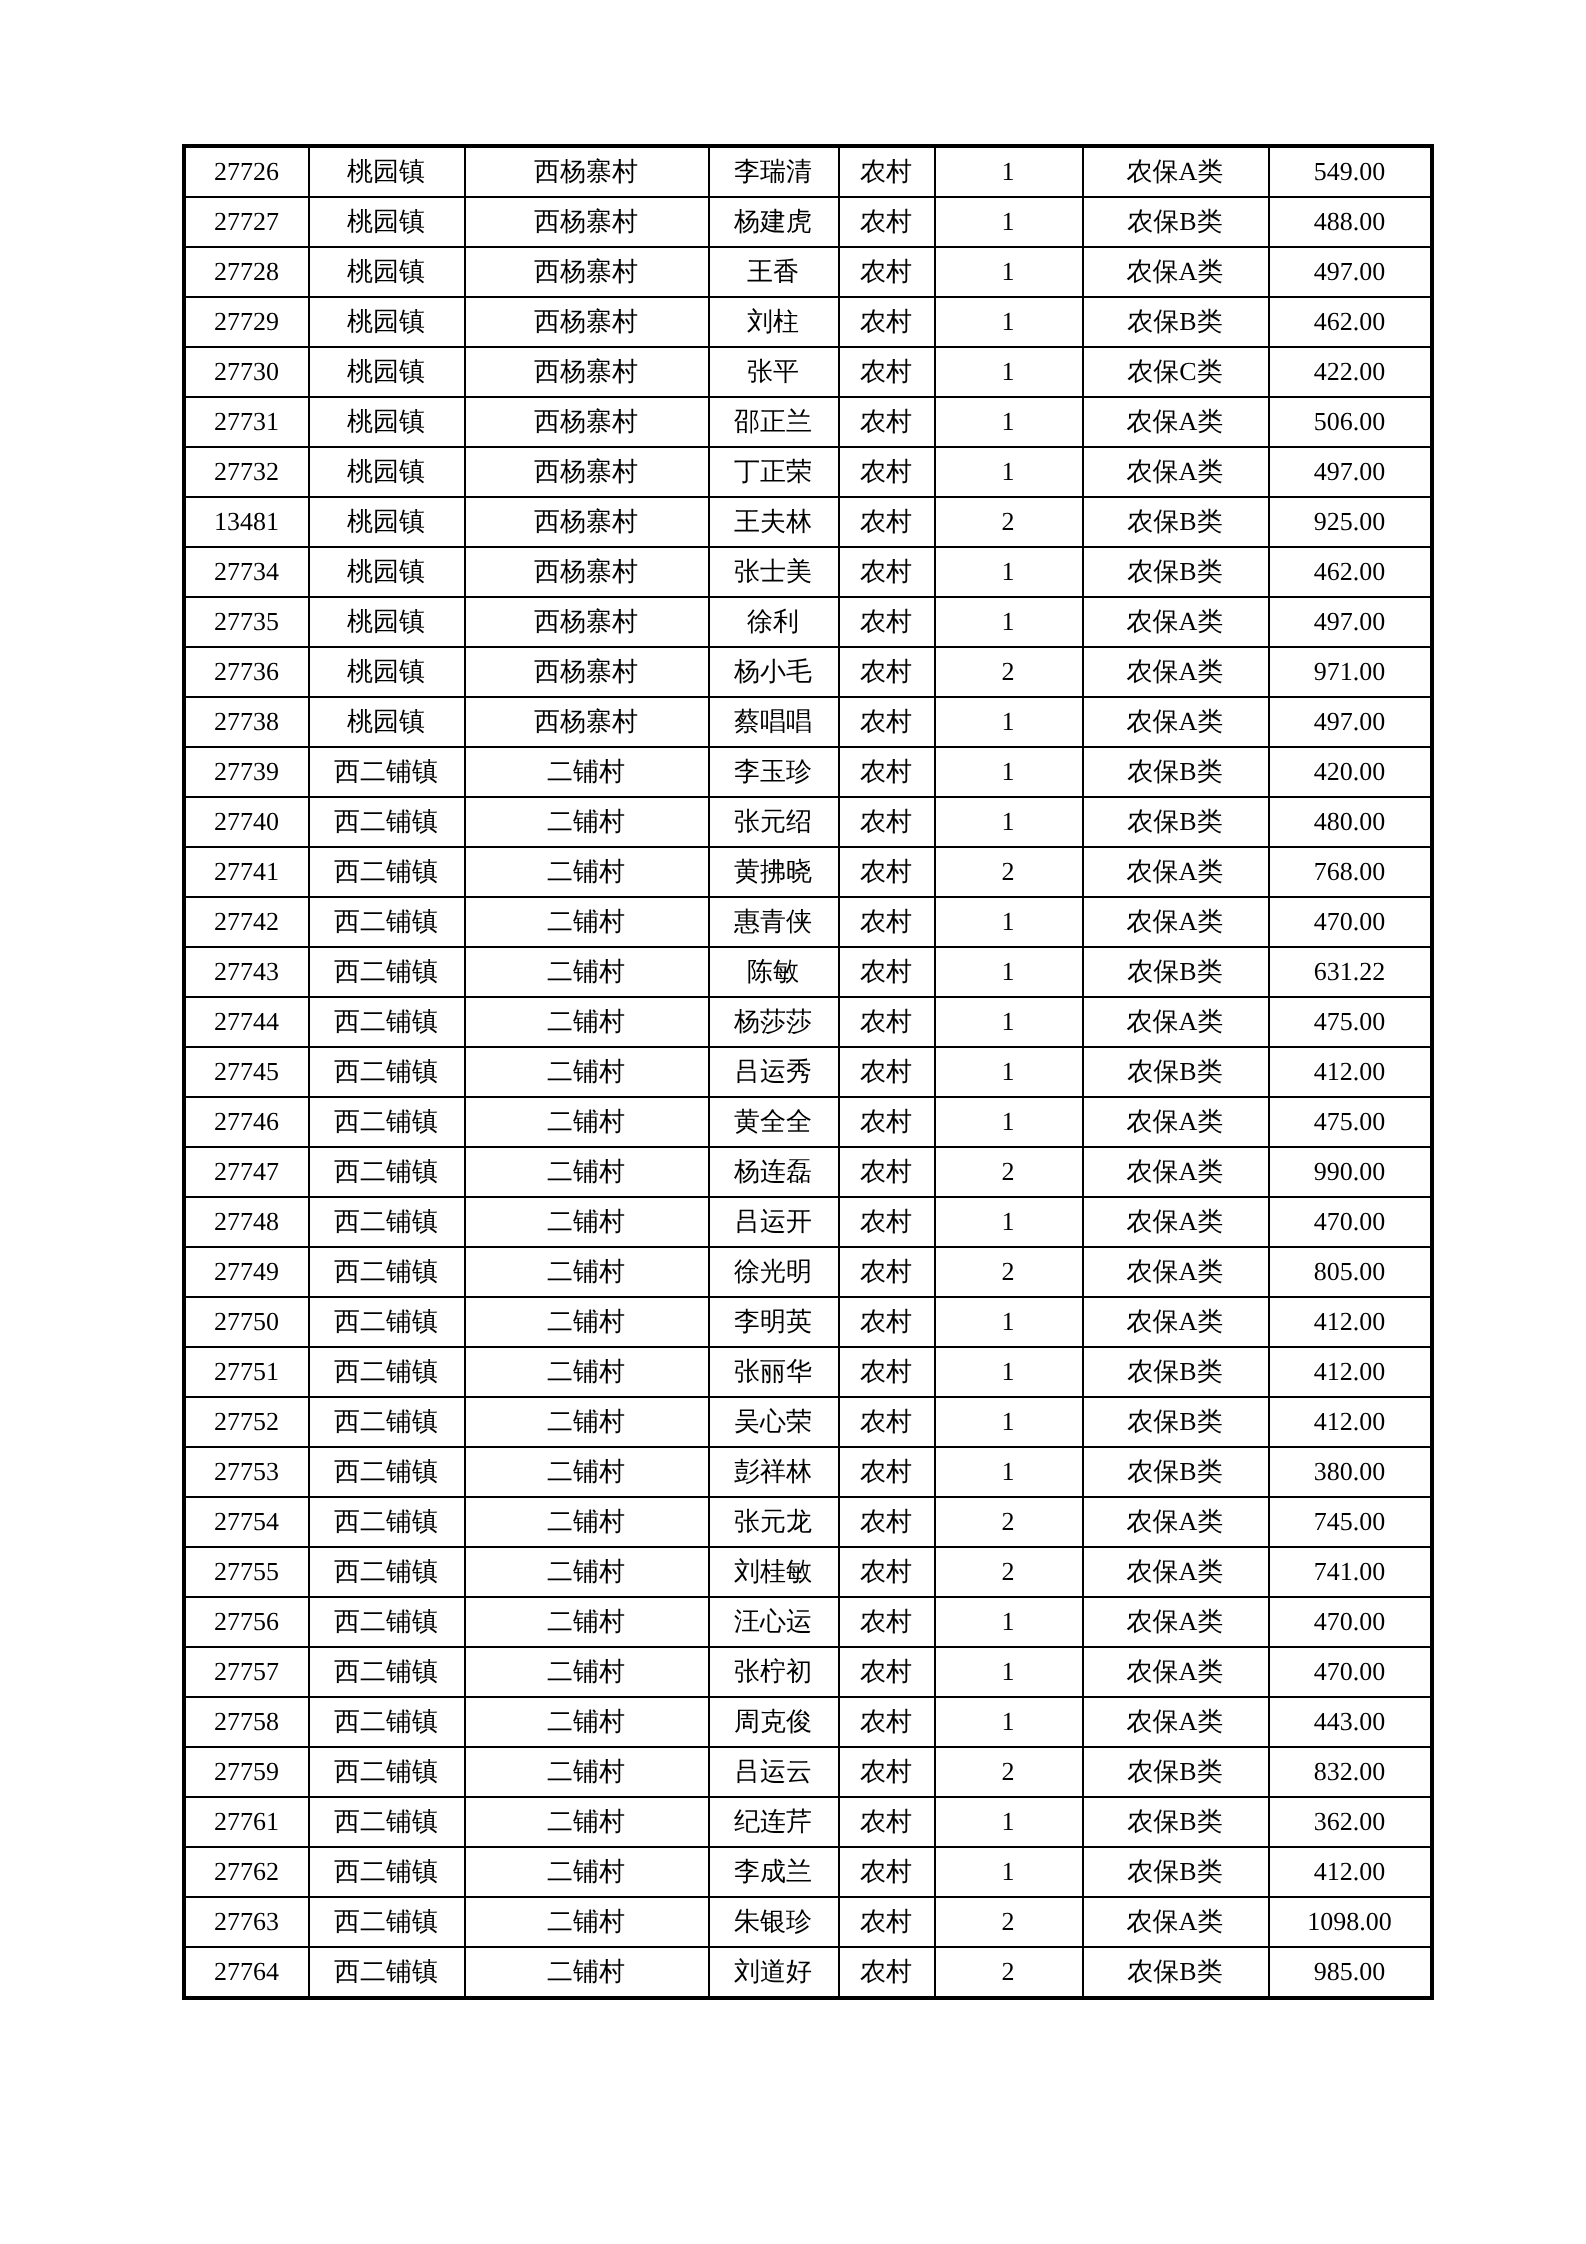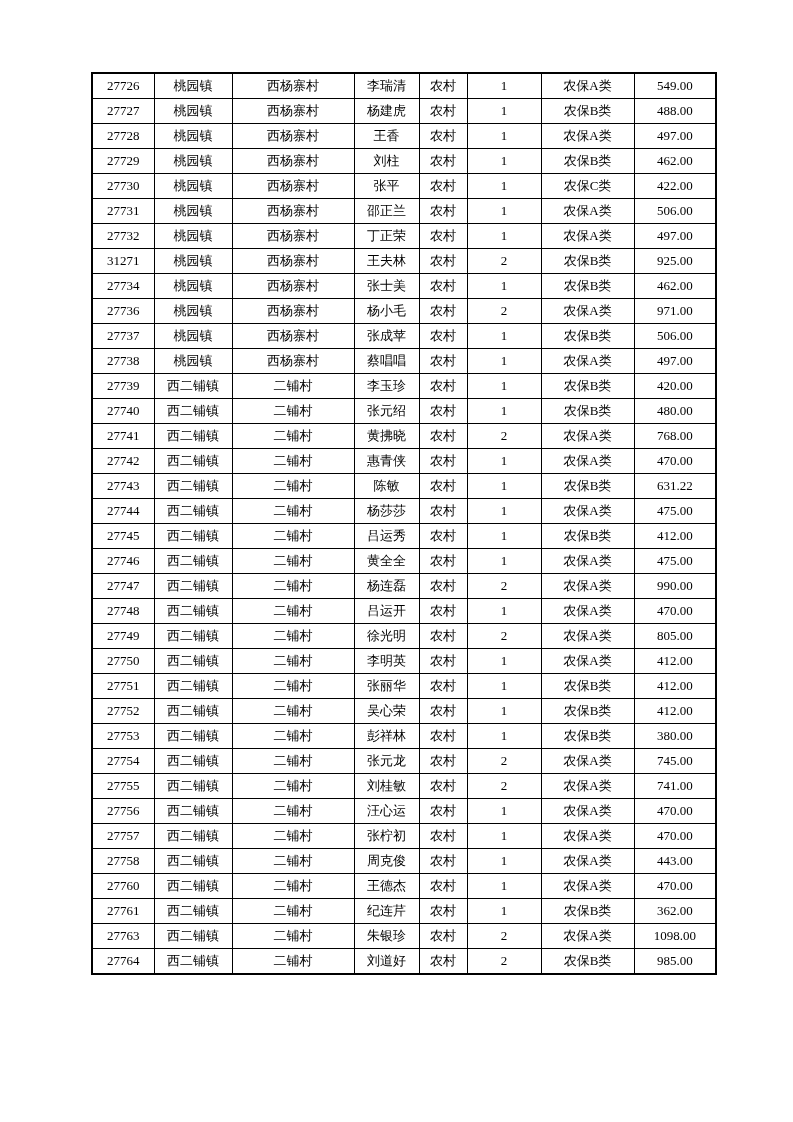--- a/index.html
+++ b/index.html
@@ -126,60 +126,60 @@
           <td>27732</td>
           <td>桃园镇</td>
           <td>西杨寨村</td>
           <td>丁正荣</td>
           <td>农村</td>
           <td>1</td>
           <td>农保A类</td>
           <td>497.00</td>
         </tr>
         <tr>
-          <td>31271</td>
+          <td>13481</td>
           <td>桃园镇</td>
           <td>西杨寨村</td>
           <td>王夫林</td>
           <td>农村</td>
           <td>2</td>
           <td>农保B类</td>
           <td>925.00</td>
         </tr>
         <tr>
           <td>27734</td>
           <td>桃园镇</td>
           <td>西杨寨村</td>
           <td>张士美</td>
           <td>农村</td>
           <td>1</td>
           <td>农保B类</td>
           <td>462.00</td>
         </tr>
         <tr>
+          <td>27735</td>
+          <td>桃园镇</td>
+          <td>西杨寨村</td>
+          <td>徐利</td>
+          <td>农村</td>
+          <td>1</td>
+          <td>农保A类</td>
+          <td>497.00</td>
+        </tr>
+        <tr>
           <td>27736</td>
           <td>桃园镇</td>
           <td>西杨寨村</td>
           <td>杨小毛</td>
           <td>农村</td>
           <td>2</td>
           <td>农保A类</td>
           <td>971.00</td>
         </tr>
         <tr>
-          <td>27737</td>
-          <td>桃园镇</td>
-          <td>西杨寨村</td>
-          <td>张成苹</td>
-          <td>农村</td>
-          <td>1</td>
-          <td>农保B类</td>
-          <td>506.00</td>
-        </tr>
-        <tr>
           <td>27738</td>
           <td>桃园镇</td>
           <td>西杨寨村</td>
           <td>蔡唱唱</td>
           <td>农村</td>
           <td>1</td>
           <td>农保A类</td>
           <td>497.00</td>
         </tr>
         <tr>
@@ -376,38 +376,48 @@
           <td>27758</td>
           <td>西二铺镇</td>
           <td>二铺村</td>
           <td>周克俊</td>
           <td>农村</td>
           <td>1</td>
           <td>农保A类</td>
           <td>443.00</td>
         </tr>
         <tr>
-          <td>27760</td>
-          <td>西二铺镇</td>
-          <td>二铺村</td>
-          <td>王德杰</td>
-          <td>农村</td>
-          <td>1</td>
-          <td>农保A类</td>
-          <td>470.00</td>
+          <td>27759</td>
+          <td>西二铺镇</td>
+          <td>二铺村</td>
+          <td>吕运云</td>
+          <td>农村</td>
+          <td>2</td>
+          <td>农保B类</td>
+          <td>832.00</td>
         </tr>
         <tr>
           <td>27761</td>
           <td>西二铺镇</td>
           <td>二铺村</td>
           <td>纪连芹</td>
           <td>农村</td>
           <td>1</td>
           <td>农保B类</td>
           <td>362.00</td>
+        </tr>
+        <tr>
+          <td>27762</td>
+          <td>西二铺镇</td>
+          <td>二铺村</td>
+          <td>李成兰</td>
+          <td>农村</td>
+          <td>1</td>
+          <td>农保B类</td>
+          <td>412.00</td>
         </tr>
         <tr>
           <td>27763</td>
           <td>西二铺镇</td>
           <td>二铺村</td>
           <td>朱银珍</td>
           <td>农村</td>
           <td>2</td>
           <td>农保A类</td>
           <td>1098.00</td>

